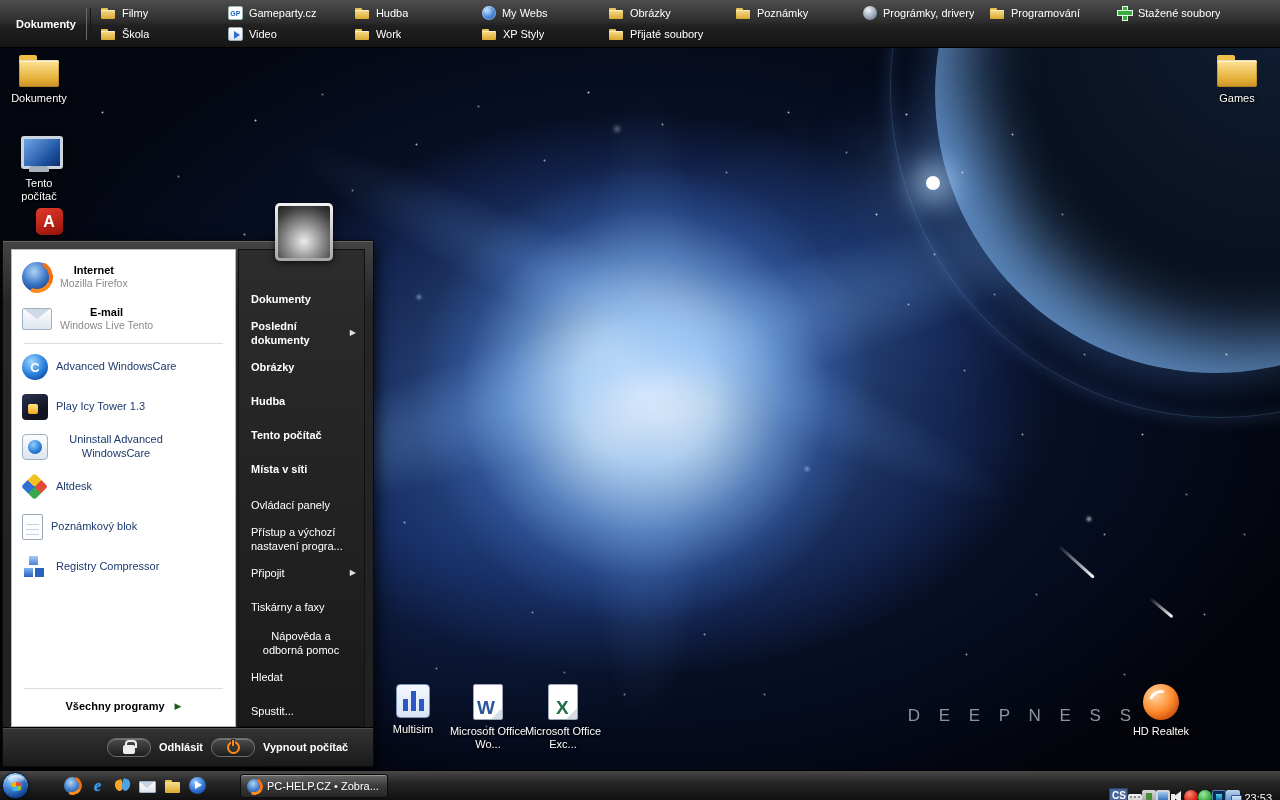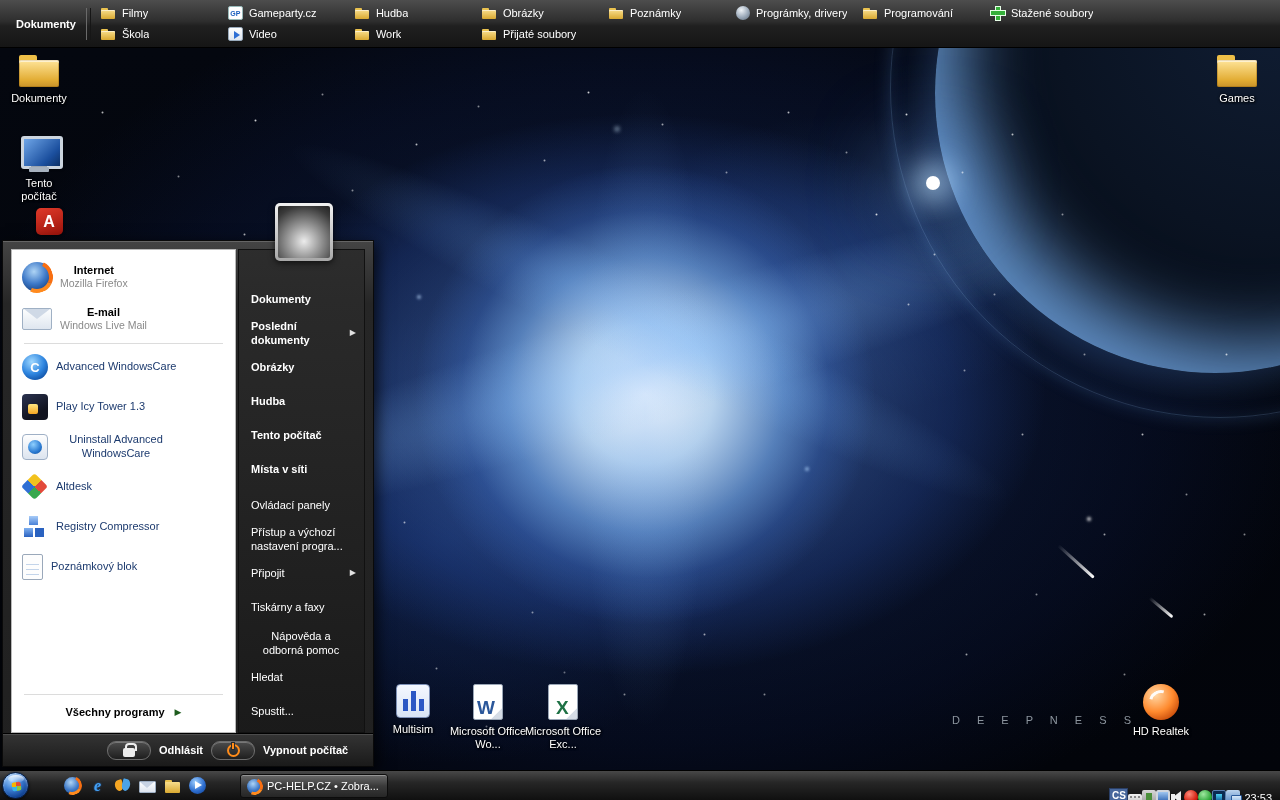--- a/index.html
+++ b/index.html
@@ -78,21 +78,21 @@
     1124px 626px 0 .5px rgba(255,255,255,.5),1204px 566px 0 .5px rgba(255,255,255,.6),1244px 486px 0 .5px rgba(255,255,255,.5),
     1226px 306px 0 .5px rgba(255,255,255,.7),764px 646px 0 .5px rgba(255,255,255,.5),704px 586px 0 .5px rgba(255,255,255,.6),
     624px 646px 0 .5px rgba(255,255,255,.5),564px 624px 0 .5px rgba(255,255,255,.4),876px 166px 0 .5px rgba(255,255,255,.8),
     934px 206px 0 .5px rgba(255,255,255,.6),994px 246px 0 .5px rgba(255,255,255,.5); }
   .stars::after { content:""; position:absolute; width:2px; height:2px; border-radius:50%;
     box-shadow:616px 80px 4px 1px rgba(210,235,255,.95),1088px 470px 3px 1px rgba(255,255,255,.85),
     418px 248px 3px 1px rgba(190,220,255,.7),300px 520px 4px 1px rgba(160,200,255,.6),806px 420px 3px 1px rgba(180,215,255,.7); }
   .comet { position:absolute; height:3px; border-radius:2px; background:linear-gradient(90deg, rgba(255,255,255,0), #fff); }
   .comet-1 { left:1052px; top:512px; width:48px; transform:rotate(42deg); }
   .comet-2 { left:1146px; top:558px; width:30px; transform:rotate(40deg); }
-  .wp-text { position:absolute; right:142px; bottom:44px; color:#98a1aa; font-size:11px; letter-spacing:7px; opacity:.92; white-space:nowrap;margin-top:38px; }
+  .wp-text { position:absolute; right:142px; bottom:44px; color:#98a1aa; font-size:17px; letter-spacing:7px; opacity:.92; white-space:nowrap;margin-top:38px; }
 
   
   .dicon { position:absolute; width:78px; display:flex; flex-direction:column; align-items:center; gap:5px; z-index:5; cursor:default; }
   .dicon .dlabel { color:#fff; font-size:11px; text-align:center; line-height:1.2;
     text-shadow:1px 1px 2px #000, 0 0 3px #000; }
   .dlabel.narrow { max-width:58px; }
   .di { position:relative; flex:none; }
   .di-folder { width:42px; height:33px; }
   .di-folder::before { content:""; position:absolute; left:1px; top:1px; width:18px; height:8px;
     background:#eebf47; border-radius:2px 2px 0 0; }
@@ -187,21 +187,21 @@
     border:1px solid #111; padding:32px 8px 4px 12px; display:flex; flex-direction:column; color:#fff; }
   .mr-item { min-height:34px; display:flex; align-items:center; font-size:11px; line-height:1.3; cursor:default; }
   .mr-item.b span { font-weight:bold; }
   .mr-item span { display:block; }
   .mr-item.has-arrow::after { content:"▶"; font-size:8px; color:#e2e2e2; margin-left:auto; padding-left:4px; }
   .w80 span { max-width:80px; }
   .w100 span { max-width:100px;text-align:center; }
   .w110 span { max-width:110px; }
   .mr-divider { height:1px; background:rgba(255,255,255,.3); box-shadow:0 1px 0 rgba(0,0,0,.55); margin:1px 2px; }
 
-  .menu-footer { height:33px; flex:none; display:flex; align-items:center; gap:8px; padding:0 10px 0 104px;
+  .menu-footer { height:39px; flex:none; display:flex; align-items:center; gap:8px; padding:0 10px 0 104px;
     background:linear-gradient(#343434,#1a1a1a); border-top:1px solid #000; box-shadow:inset 0 1px 0 rgba(255,255,255,.12); }
   .footer-btn { width:44px; height:19px; border-radius:9px; border:1px solid #6d6d6d;
     background:linear-gradient(#4c4c4c,#1e1e1e); display:grid; place-items:center; cursor:default;
     box-shadow:inset 0 1px 0 rgba(255,255,255,.25); }
   .footer-label { color:#fff; font-size:11px; font-weight:bold; white-space:nowrap; }
   .lock-glyph { width:12px; height:9px; background:#ececec; border-radius:2px; position:relative; margin-top:4px; }
   .lock-glyph::before { content:""; position:absolute; left:2px; top:-5px; width:8px; height:6px;
     border:2px solid #ececec; border-bottom:none; border-radius:4px 4px 0 0; }
   .power-glyph { width:13px; height:13px; border:2px solid #ff8c1a; border-radius:50%; position:relative; }
   .power-glyph::before { content:""; position:absolute; left:50%; top:-3px; transform:translateX(-50%);
@@ -299,20 +299,30 @@
           <span class="t-icon" data-icon="folder"></span>
           <span class="tb-label">Hudba</span>
         </div>
         <div class="tb-item">
           <span class="t-icon" data-icon="folder"></span>
           <span class="tb-label">Work</span>
         </div>
       </div>
       <div class="tb-col">
         <div class="tb-item">
+          <span class="t-icon" data-icon="webs"></span>
+          <span class="tb-label">My Webs</span>
+        </div>
+        <div class="tb-item">
+          <span class="t-icon" data-icon="folder"></span>
+          <span class="tb-label">XP Styly</span>
+        </div>
+      </div>
+      <div class="tb-col">
+        <div class="tb-item">
           <span class="t-icon" data-icon="folder"></span>
           <span class="tb-label">Obrázky</span>
         </div>
         <div class="tb-item">
           <span class="t-icon" data-icon="folder"></span>
           <span class="tb-label">Přijaté soubory</span>
         </div>
       </div>
       <div class="tb-col">
         <div class="tb-item">
@@ -399,21 +409,21 @@
             <span class="sm-icon firefox-i"></span>
             <span class="ml-text">
               <b class="ml-title">Internet</b>
               <i class="ml-sub">Mozilla Firefox</i>
             </span>
           </div>
           <div class="ml-item ml-pinned">
             <span class="sm-icon mail-i"></span>
             <span class="ml-text">
               <b class="ml-title">E-mail</b>
-              <i class="ml-sub">Windows Live Mail</i>
+              <i class="ml-sub">Windows Live Tento</i>
             </span>
           </div>
           <div class="ml-divider"></div>
           <div class="ml-item ml-prog">
             <span class="sm-icon sm-sm awc-i"></span>
             <span class="ml-label">Advanced WindowsCare</span>
           </div>
           <div class="ml-item ml-prog">
             <span class="sm-icon sm-sm icy-i"></span>
             <span class="ml-label">Play Icy Tower 1.3</span>
@@ -422,26 +432,26 @@
             <span class="sm-icon sm-sm iobit-i"></span>
             <span class="ml-label" style="max-width:120px">Uninstall Advanced WindowsCare</span>
           </div>
           <div class="ml-item ml-prog">
             <span class="sm-icon sm-sm">
                 <span class="altdesk-i" style="display:block"></span>
               </span>
             <span class="ml-label">Altdesk</span>
           </div>
           <div class="ml-item ml-prog">
+            <span class="sm-icon sm-sm notepad-i"></span>
+            <span class="ml-label">Poznámkový blok</span>
+          </div>
+          <div class="ml-item ml-prog">
             <span class="sm-icon sm-sm registry-i"></span>
             <span class="ml-label">Registry Compressor</span>
-          </div>
-          <div class="ml-item ml-prog">
-            <span class="sm-icon sm-sm notepad-i"></span>
-            <span class="ml-label">Poznámkový blok</span>
           </div>
           <div class="ml-spacer"></div>
           <div class="ml-divider"></div>
           <div class="all-programs">
             <b>Všechny programy</b>
           </div>
         </div>
 
         <div class="menu-right">
           <div class="mr-item b">

